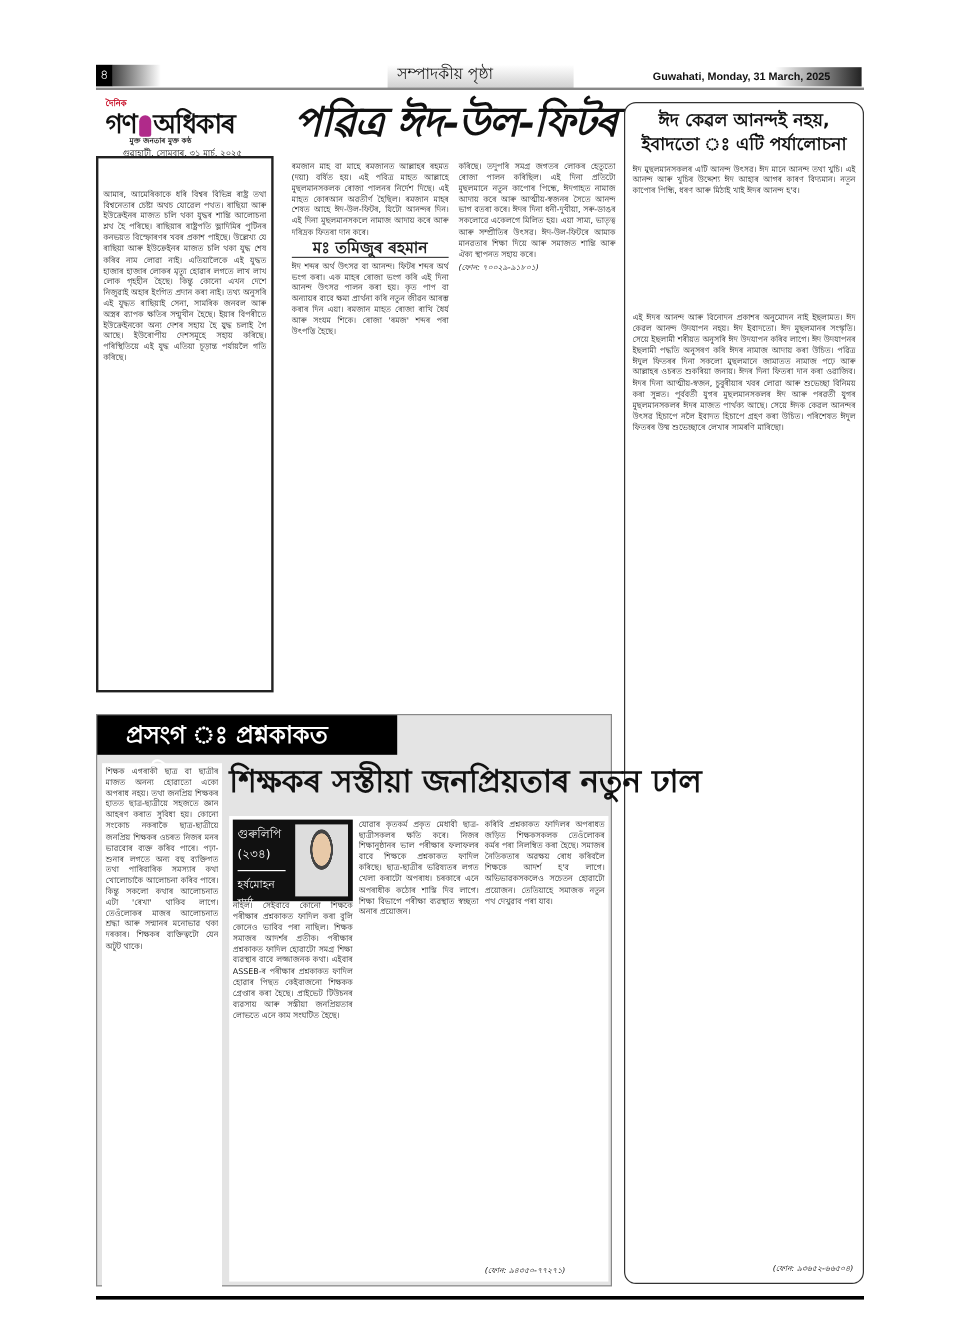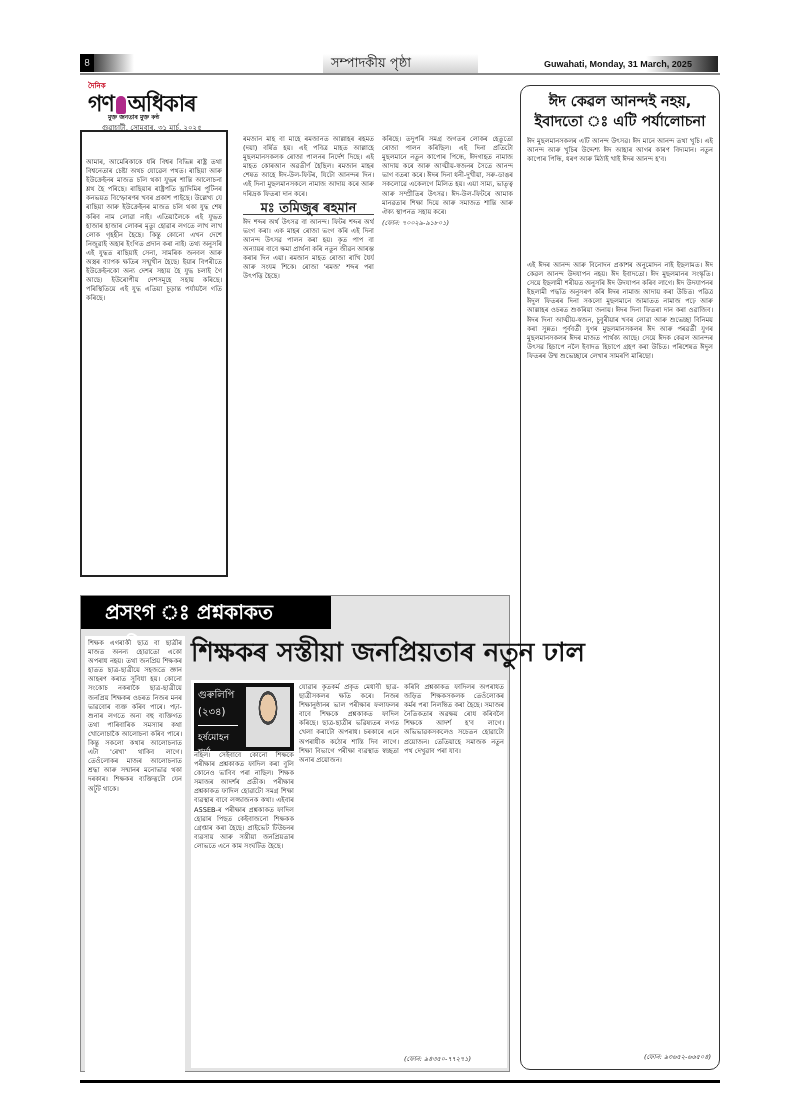--- a/index.html
+++ b/index.html
@@ -85,20 +85,21 @@
 
   <div class="masthead">
     <span class="mast-small">দৈনিক</span>
     <div class="mast-title">
       <span>গণ</span><span class="mast-icon"></span><span>অধিকাৰ</span>
     </div>
     <span class="mast-tag">মুক্ত জনতাৰ মুক্ত কণ্ঠ</span>
     <span class="mast-date">গুৱাহাটী, সোমবাৰ, ৩১ মাৰ্চ, ২০২৫</span>
   </div>
 
+  <div class="main-head">পৱিত্ৰ ঈদ-উল-ফিটৰ</div>
 
   <div class="russia-box">
     <div class="col-text">আমাৰ, আমেৰিকাকে ধৰি বিশ্বৰ বিভিন্ন ৰাষ্ট্ৰ তথা বিশ্বনেতাৰ চেষ্টা অথচ যোৱেল পথত। ৰাছিয়া আৰু ইউক্ৰেইনৰ মাজত চলি থকা যুদ্ধৰ শান্তি আলোচনা শ্লথ হৈ পৰিছে। ৰাছিয়াৰ ৰাষ্ট্ৰপতি ভ্লাদিমিৰ পুটিনৰ কনভয়ত বিস্ফোৰণৰ খবৰ প্ৰকাশ পাইছে। উল্লেখ্য যে ৰাছিয়া আৰু ইউক্ৰেইনৰ মাজত চলি থকা যুদ্ধ শেষ কৰিব নাম লোৱা নাই। এতিয়ালৈকে এই যুদ্ধত হাজাৰ হাজাৰ লোকৰ মৃত্যু হোৱাৰ লগতে লাখ লাখ লোক গৃহহীন হৈছে। কিন্তু কোনো এখন দেশে নিজুৱাই অহাৰ ইংগিত প্ৰদান কৰা নাই। তথ্য অনুসৰি এই যুদ্ধত ৰাছিয়াই সেনা, সামৰিক জনবল আৰু অস্ত্ৰৰ ব্যাপক ক্ষতিৰ সন্মুখীন হৈছে। ইয়াৰ বিপৰীতে ইউক্ৰেইনকো অন্য দেশৰ সহায় হৈ যুদ্ধ চলাই গৈ আছে। ইউৰোপীয় দেশসমূহে সহায় কৰিছে। পৰিস্থিতিয়ে এই যুদ্ধ এতিয়া চূড়ান্ত পৰ্যায়লৈ গতি কৰিছে।</div>
   </div>
 
   <div class="eid-article">
     <div class="eid-cols">
       <div class="col-text">
         <div>ৰমজান মাহ বা মাহে ৰমজানত আল্লাহৰ ৰহমত (দয়া) বৰ্ষিত হয়। এই পবিত্ৰ মাহত আল্লাহে মুছলমানসকলক ৰোজা পালনৰ নিৰ্দেশ দিছে। এই মাহত কোৰআন অৱতীৰ্ণ হৈছিল। ৰমজান মাহৰ শেষত আহে ঈদ-উল-ফিটৰ, যিটো আনন্দৰ দিন। এই দিনা মুছলমানসকলে নামাজ আদায় কৰে আৰু দৰিদ্ৰক ফিতৰা দান কৰে।</div>
         <div class="byline-inline">মঃ তমিজুৰ ৰহমান</div>

